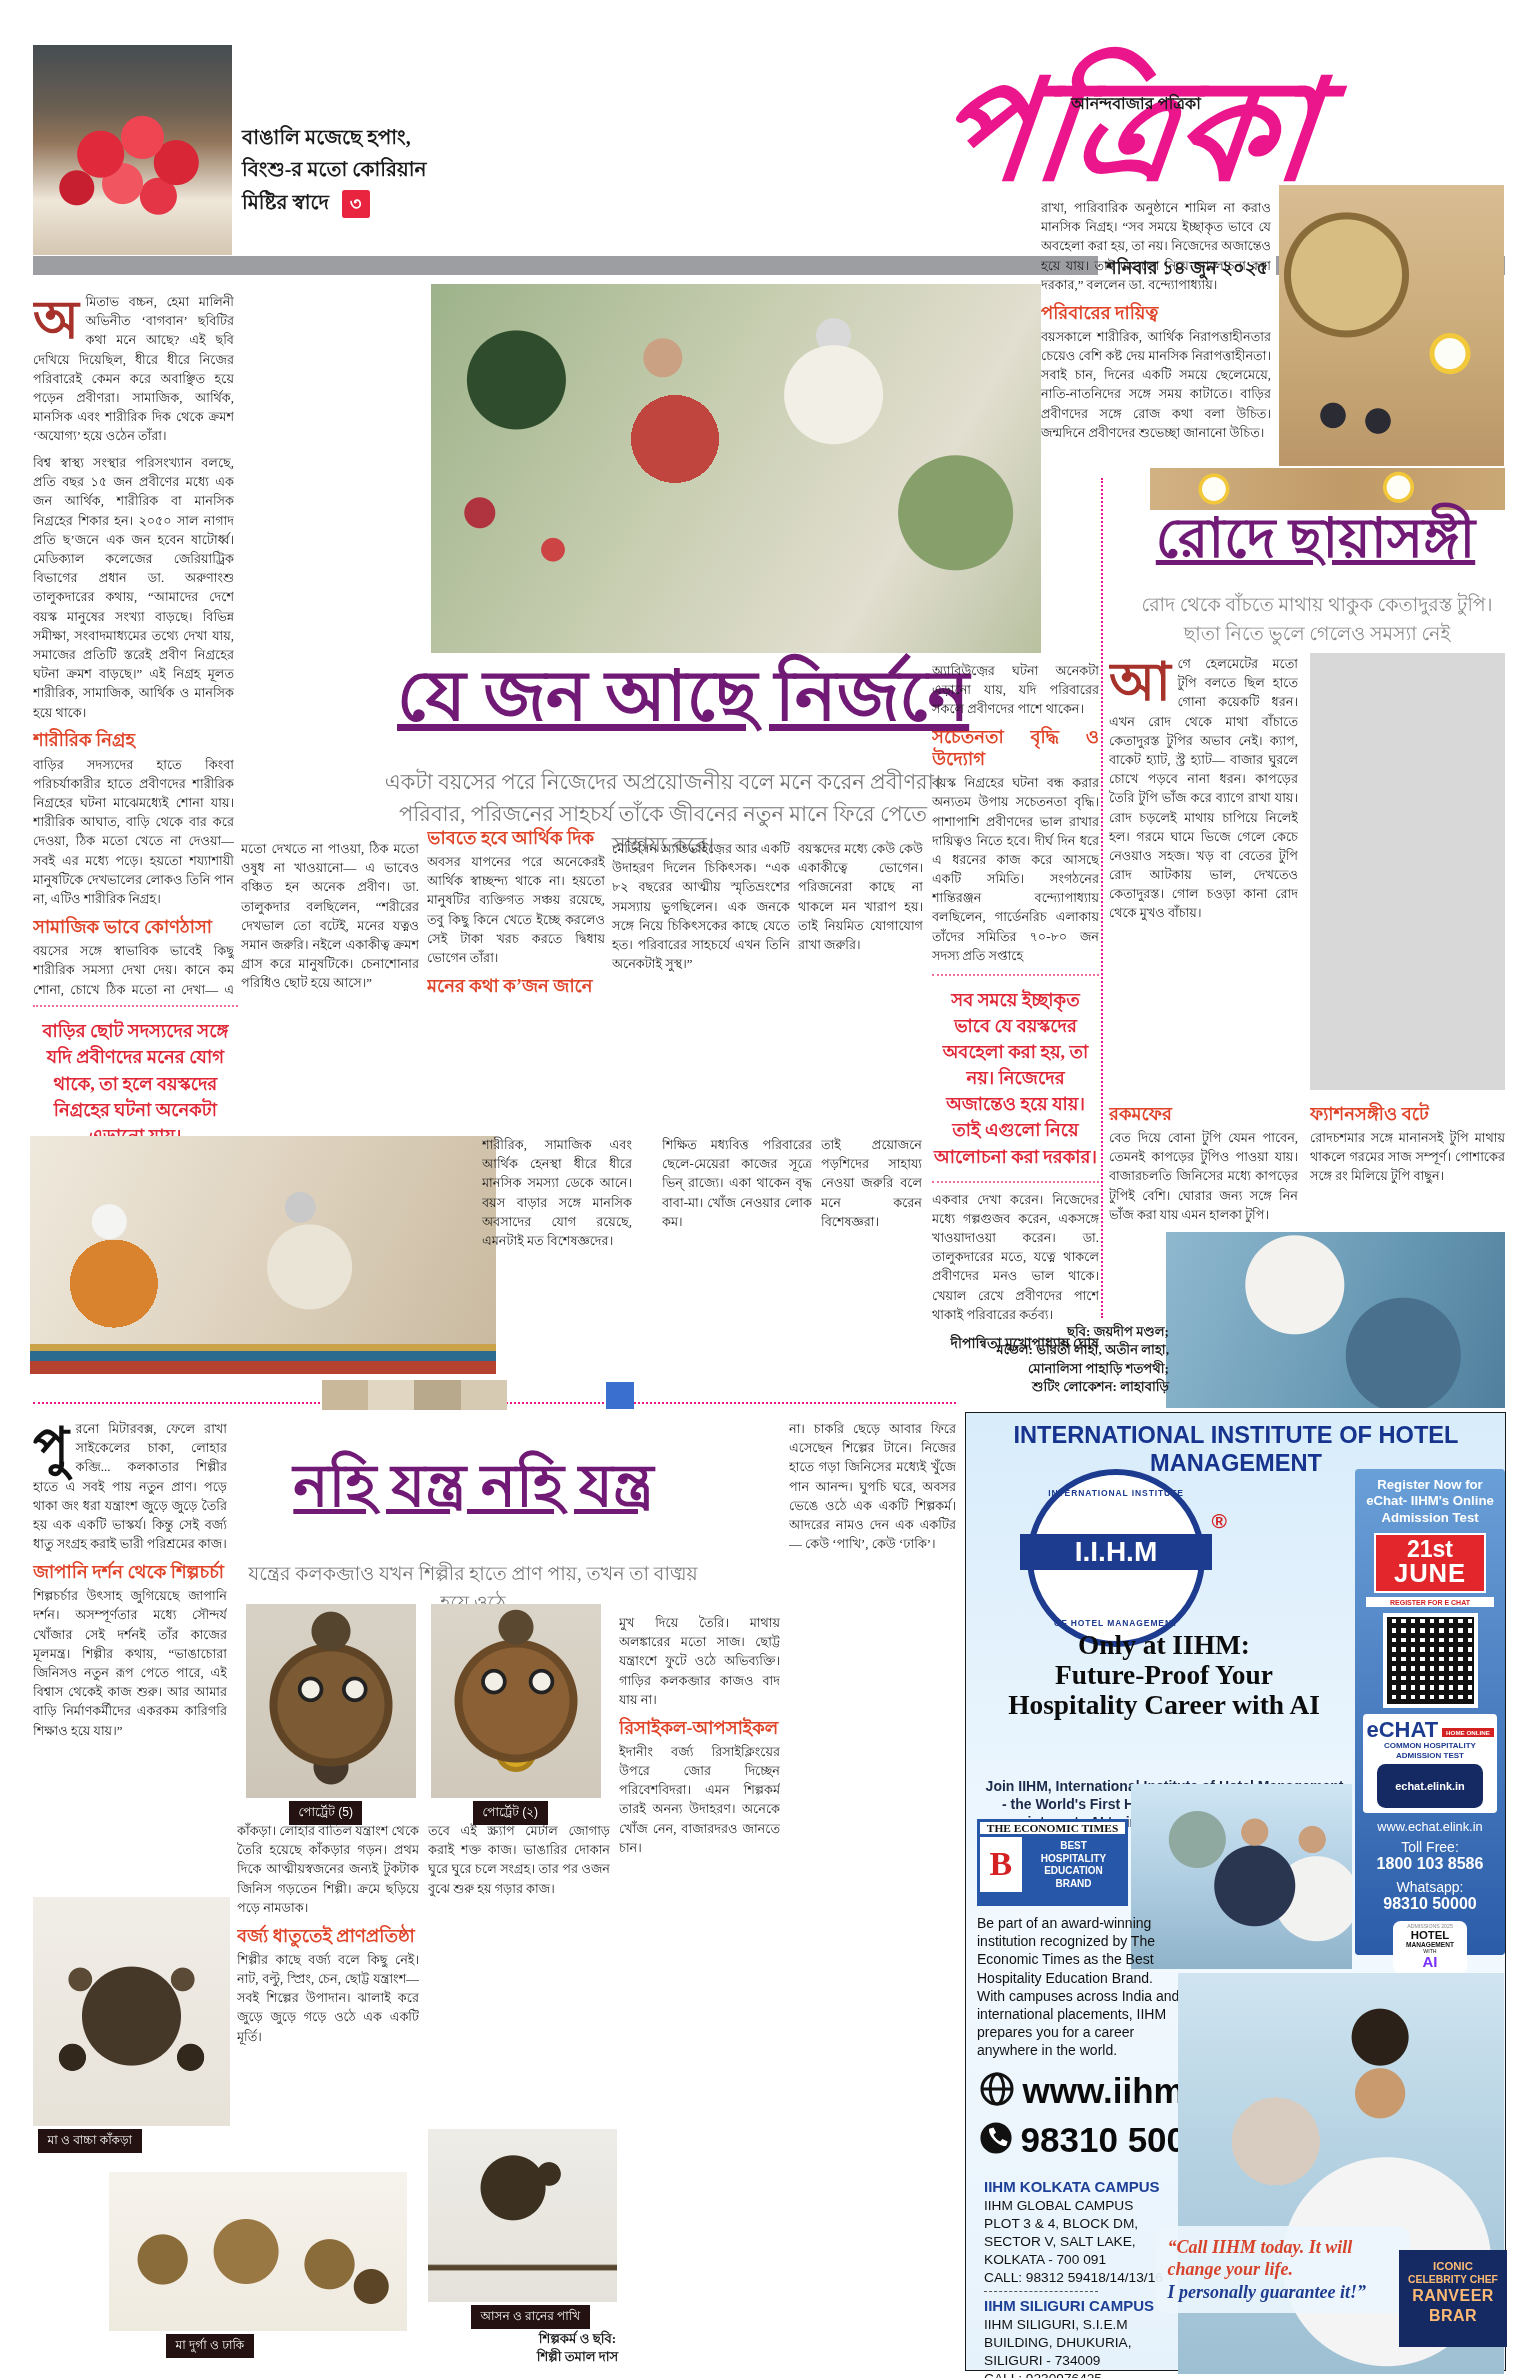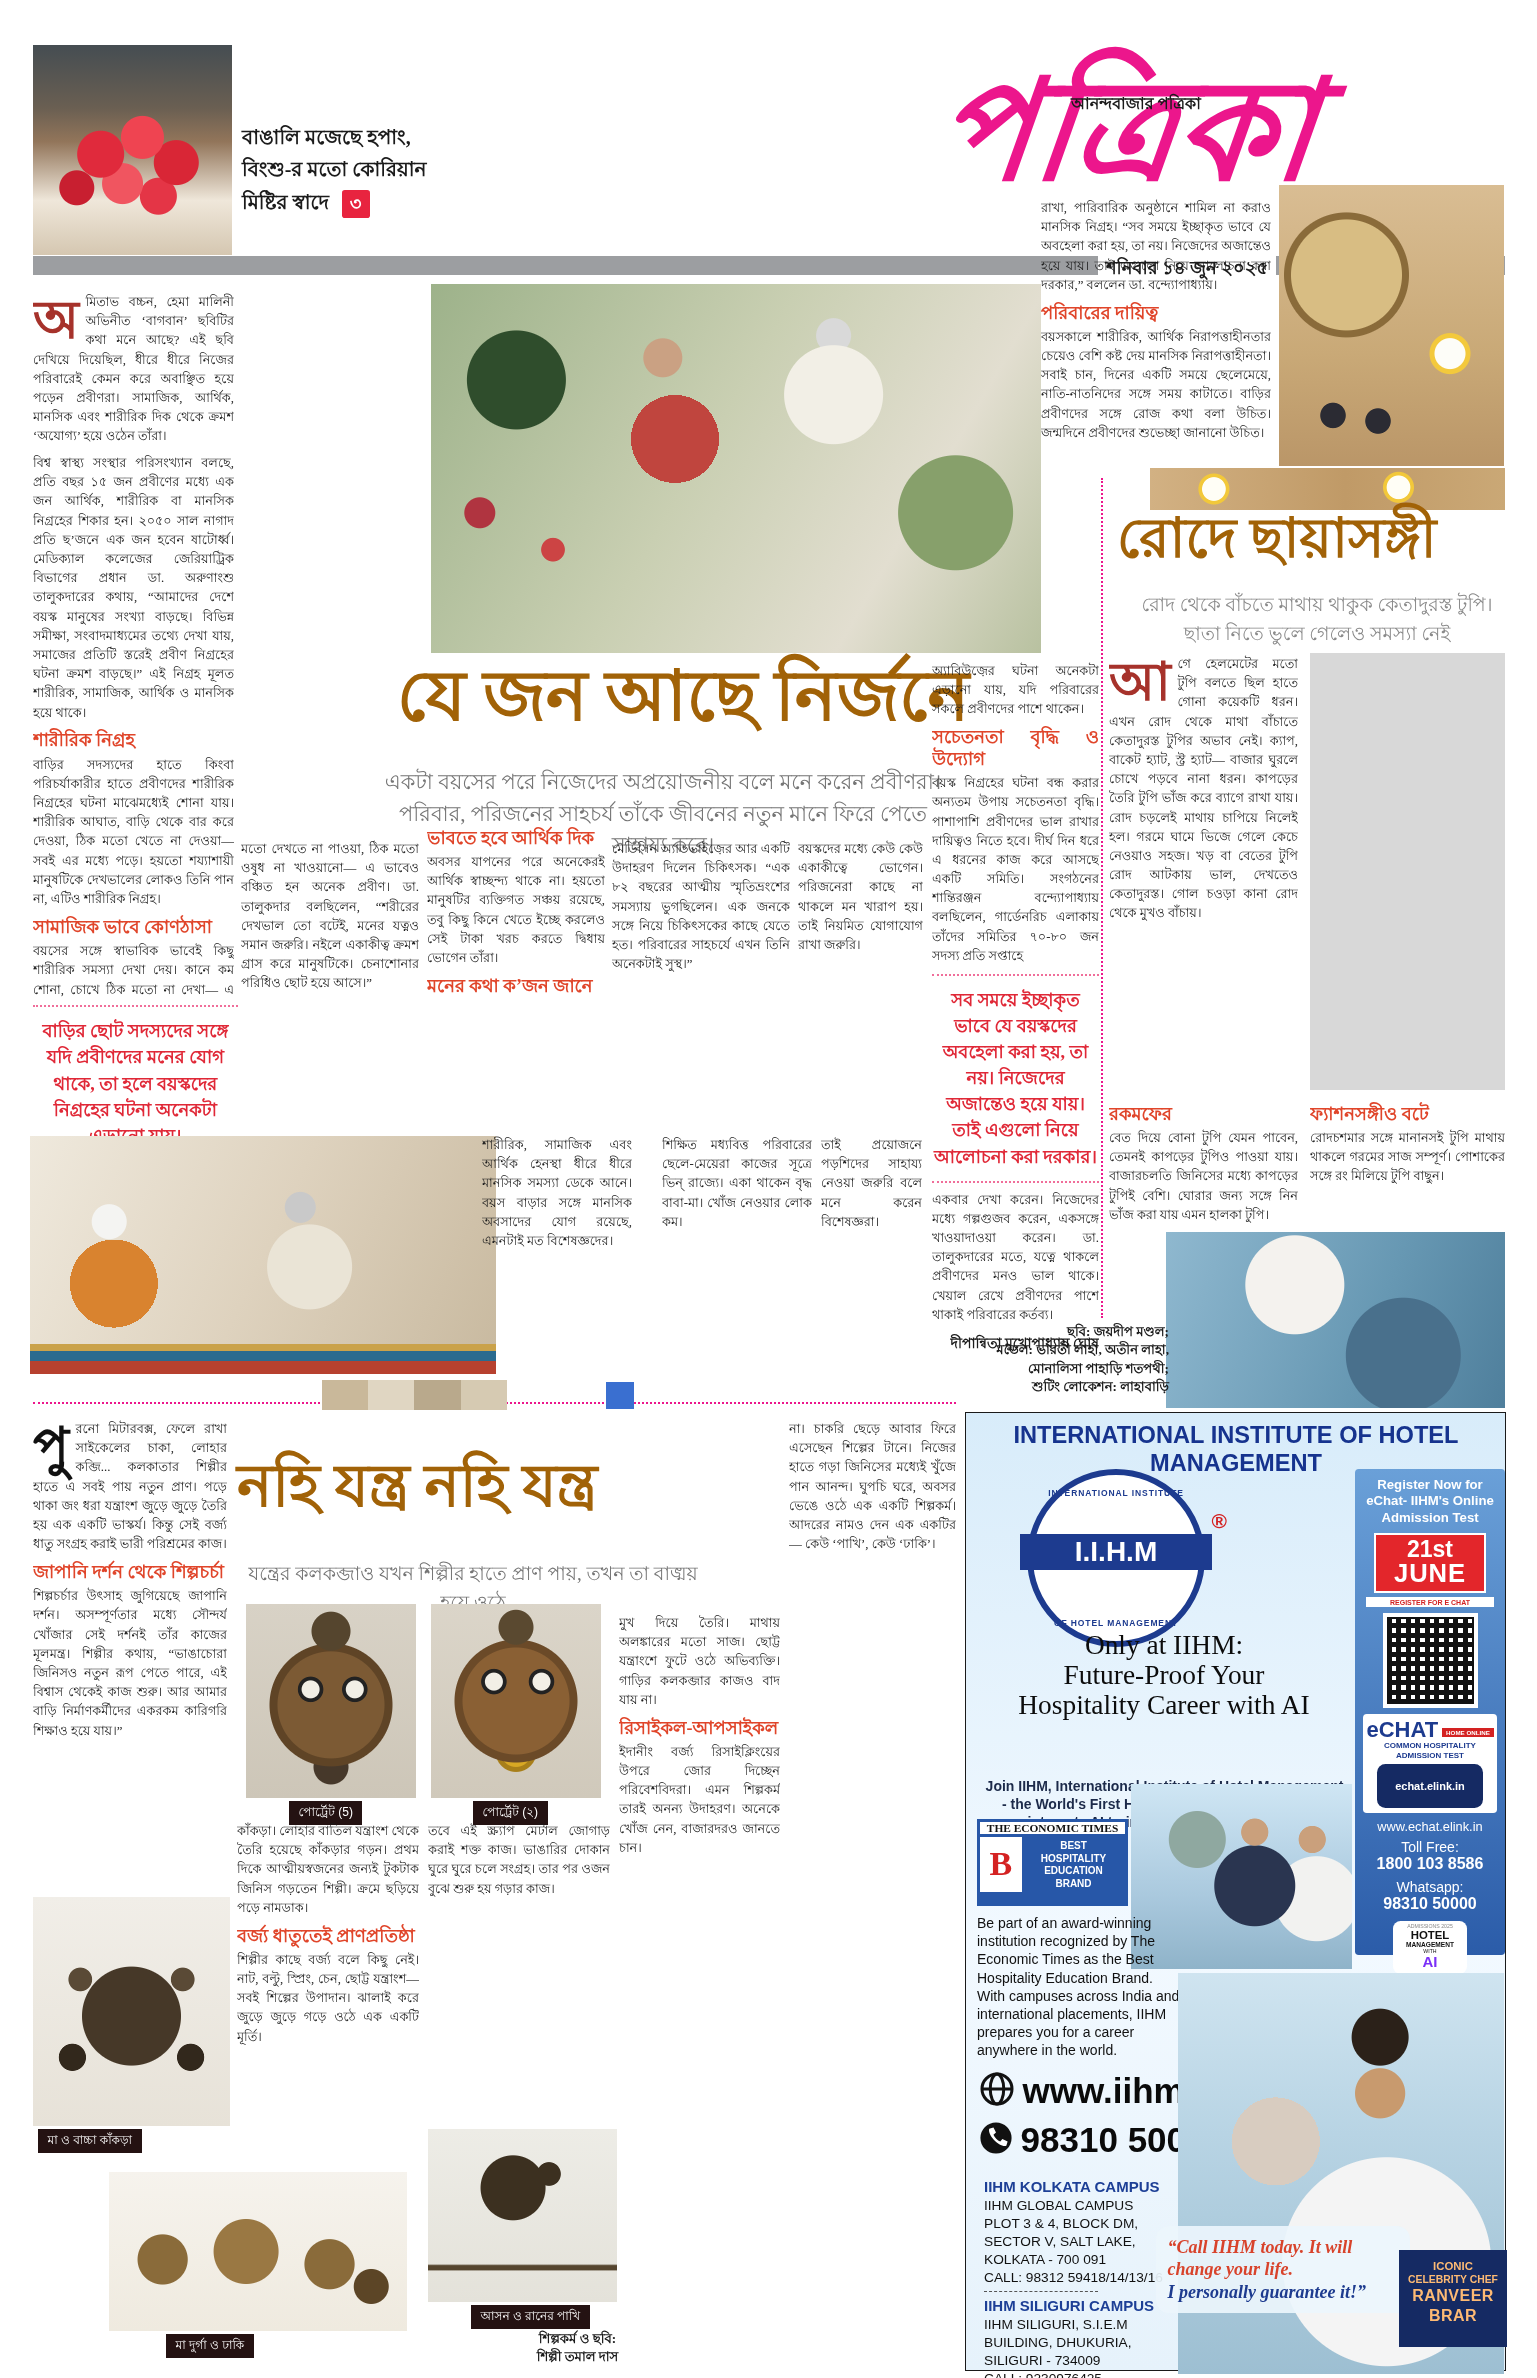--- a/index.html
+++ b/index.html
@@ -10,21 +10,21 @@
   .body-text{font-size:12.8px;line-height:1.5;text-align:justify;color:#1c1c1c;}
   .body-text p{margin:0 0 7.6px 0;}
   .subhead{color:#e0452a;font-weight:bold;font-size:18px;margin:7.6px 0 3.8px 0;line-height:1.2;}
   .dropcap{float:left;font-size:53px;line-height:.85;font-weight:bold;margin:4.7px 6.6px 0 0;}
   .dc-red{color:#a6322b;} .dc-black{color:#111;}
   .pq{color:#e02837;font-weight:bold;text-align:center;font-size:18px;line-height:1.45;
       padding:11.4px 1.9px;border-top:2.8px dotted #f06e9a;border-bottom:2.8px dotted #f06e9a;}
   .pill{background:#241212;color:#fff;font-size:12px;padding:1.9px 9.5px;display:inline-block;
         font-family:"Liberation Sans",sans-serif;}
   .deck{text-align:center;color:#757575;line-height:1.5;}
-  .headline{font-weight:bold;color:#a16207;text-align:left;white-space:nowrap;line-height:1;}
+  .headline{font-weight:bold;color:#701a75;text-align:center;white-space:nowrap;line-height:1;text-decoration:underline;}
 
   
   #teaser-photo{left:33px;top:45px;width:199px;height:210px;
     background:
       radial-gradient(circle at 34% 52%, #e02a3c 0 23px, transparent 24px),
       radial-gradient(circle at 55% 44%, #ef4451 0 21px, transparent 22px),
       radial-gradient(circle at 72% 56%, #d92636 0 22px, transparent 23px),
       radial-gradient(circle at 45% 66%, #f05560 0 20px, transparent 21px),
       radial-gradient(circle at 22% 68%, #c81f30 0 17px, transparent 18px),
       radial-gradient(circle at 63% 72%, #e43546 0 18px, transparent 19px),
@@ -200,21 +200,21 @@
   #ad-echat-name{font-size:22px;font-weight:bold;color:#1d3b8f;line-height:1;}
   #ad-echat-tag{display:inline-block;background:#d42222;color:#fff;font-size:6.2px;font-weight:bold;padding:0.9px 3.8px;vertical-align:middle;}
   .echat-sub{font-size:8px;font-weight:bold;line-height:1.25;}
   #ad-echat-url{margin:3.8px auto 0;width:106px;background:#152a63;color:#fff;border-radius:8.5px;font-size:11px;font-weight:bold;padding:16px 0;}
   #ad-echat-site{font-size:12.8px;margin-top:5.7px;}
   .rail-label{font-size:14px;margin-top:5.7px;} .rail-num{font-size:16px;font-weight:bold;}
   #ad-ai-badge{margin:7.6px auto 0;width:70px;background:#fff;border-radius:7.6px;color:#111;padding:3.8px 1.9px;line-height:1.05;}
   #ad-ai-badge .b1{font-size:5.2px;color:#888;} #ad-ai-badge .b2{font-size:11.4px;font-weight:bold;}
   #ad-ai-badge .b3{font-size:6.6px;font-weight:bold;} #ad-ai-badge .b4{font-size:5.2px;}
   #ad-ai-badge .b5{font-size:15px;font-weight:bold;color:#7b2ff7;}
-  #ad-headline{left:984px;top:1630px;width:360px;text-align:center;font-weight:normal;font-size:27.4px;line-height:1.1;color:#0c0c0c;}
+  #ad-headline{left:984px;top:1630px;width:360px;text-align:center;font-weight:bold;font-size:27.4px;line-height:1.1;color:#0c0c0c;}
   #ad-subred{left:984px;top:1722px;width:360px;text-align:center;font-weight:bold;font-size:23px;line-height:1.12;color:#c9234d;}
   #ad-join{left:975px;top:1777px;width:379px;text-align:center;font-family:"Liberation Sans",sans-serif;
     font-weight:bold;font-size:14px;line-height:1.3;color:#1c2a4a;}
   #ad-et-box{left:977px;top:1819px;width:151px;height:87px;background:#2757a8;box-sizing:border-box;padding:2.8px;}
   #ad-et-title{background:#fff;color:#111;text-align:center;font-size:11.4px;font-weight:bold;}
   #ad-et-inner{display:flex;margin-top:2.8px;}
   #ad-et-b{width:42px;height:55px;background:#fff;color:#d42222;font-size:34px;font-weight:bold;text-align:center;line-height:53px;}
   #ad-et-right{flex:1;color:#fff;text-align:center;font-family:"Liberation S ans",sans-serif;font-size:10px;font-weight:bold;line-height:1.25;padding-top:3.8px;}
   #ad-body{left:977px;top:1914px;width:206px;font-family:"Liberation Sans",sans-serif;font-size:14px;line-height:1.3;color:#111;}
   #ad-students-photo{left:1131px;top:1784px;width:221px;height:185px;

